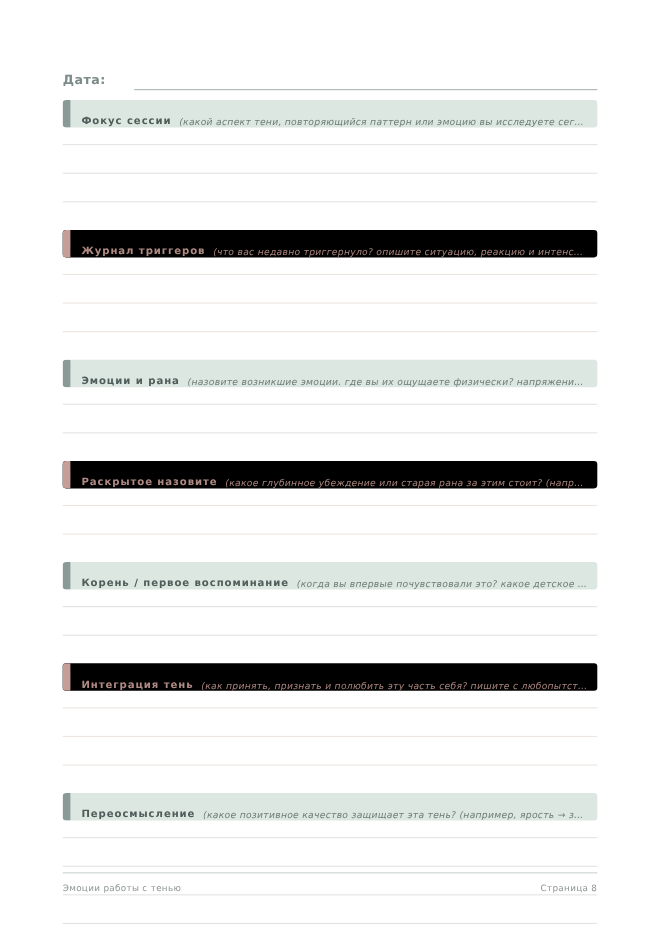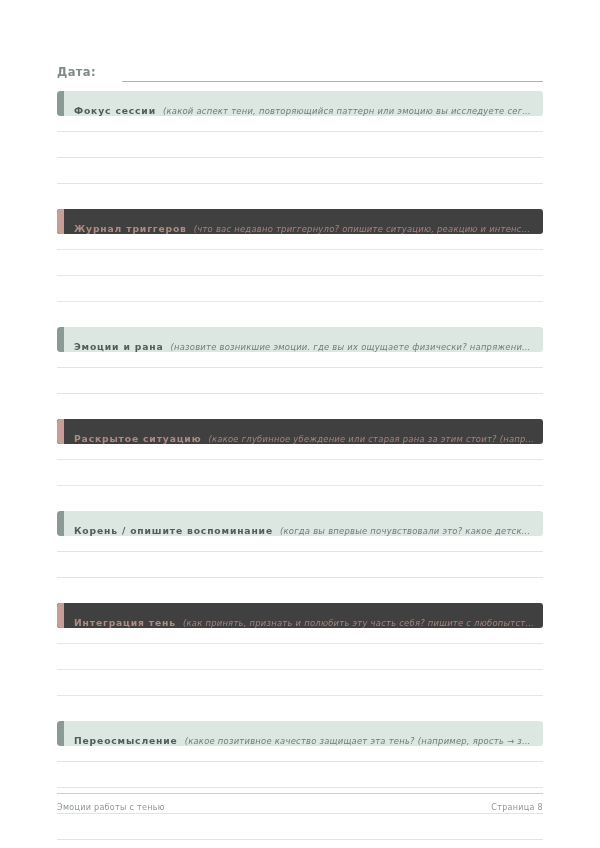--- a/index.html
+++ b/index.html
@@ -96,21 +96,21 @@
     min-width: 0;
   }
 
   
   .v-green .sec-header { background: #dde7e2; }
   .v-green .accent { background: #8a9a96; }
   .v-green .sec-title { color: #4f5d5a; }
   .v-green .sec-prompt { color: #6e7d79; }
 
   
-  .v-pink .sec-header { background: #404040; }
+  .v-pink .sec-header { background: #000000; }
   .v-pink .accent { background: #c79e96; }
   .v-pink .sec-title { color: #b08b84; }
   .v-pink .sec-prompt { color: #a9837c; }
 
   .rules { padding-top: 0; }
   .rule {
     height: 25px;
     border-bottom: 1px solid #e3e3e1;
   }
   .v-pink .rule { border-bottom-color: #ece5e2; }
@@ -181,33 +181,33 @@
         </div>
         <div class="rules">
           <div class="rule"></div>
           <div class="rule"></div>
         </div>
         <div class="sec-gap"></div>
       </div>
       <div class="section v-pink">
         <div class="sec-header">
           <span class="accent"></span>
-          <span class="sec-title">Раскрытое ситуацию</span>
+          <span class="sec-title">Раскрытое назовите</span>
           <span class="sec-prompt">(какое глубинное убеждение или старая рана за этим стоит? (например, «…</span>
         </div>
         <div class="rules">
           <div class="rule"></div>
           <div class="rule"></div>
         </div>
         <div class="sec-gap"></div>
       </div>
       <div class="section v-green">
         <div class="sec-header">
           <span class="accent"></span>
-          <span class="sec-title">Корень / опишите воспоминание</span>
+          <span class="sec-title">Корень / первое воспоминание</span>
           <span class="sec-prompt">(когда вы впервые почувствовали это? какое детское пережива…</span>
         </div>
         <div class="rules">
           <div class="rule"></div>
           <div class="rule"></div>
         </div>
         <div class="sec-gap"></div>
       </div>
       <div class="section v-pink">
         <div class="sec-header">

